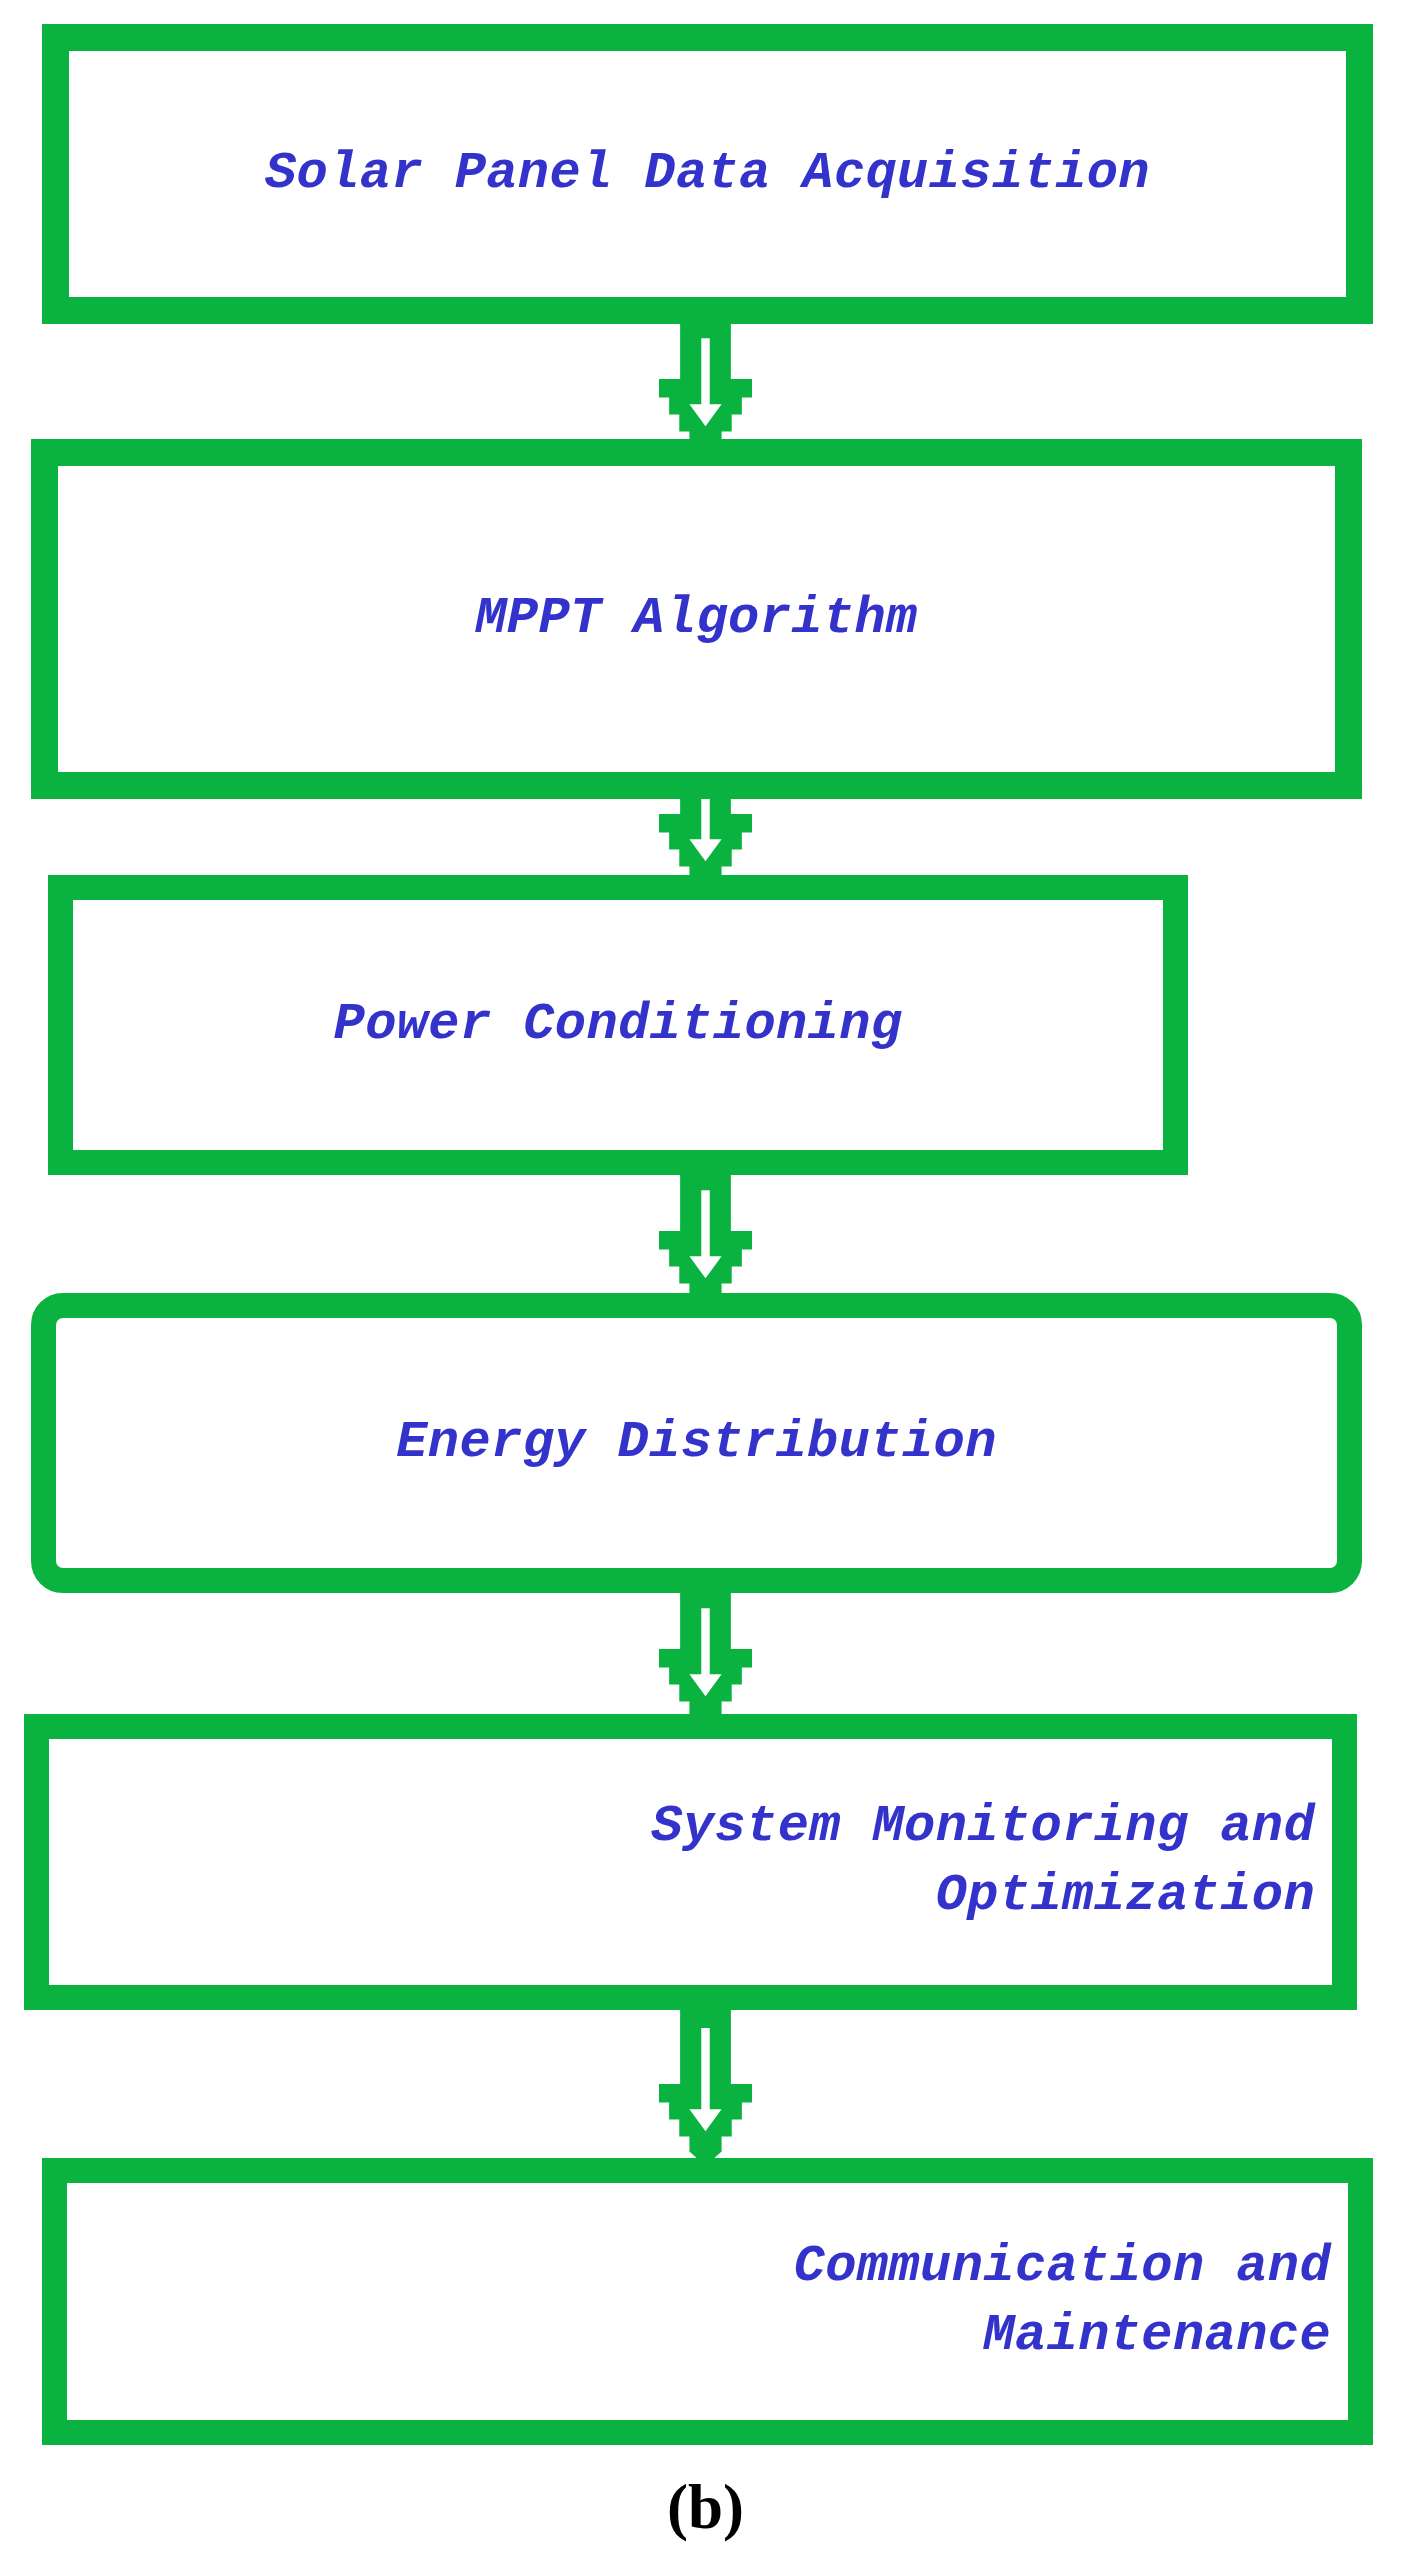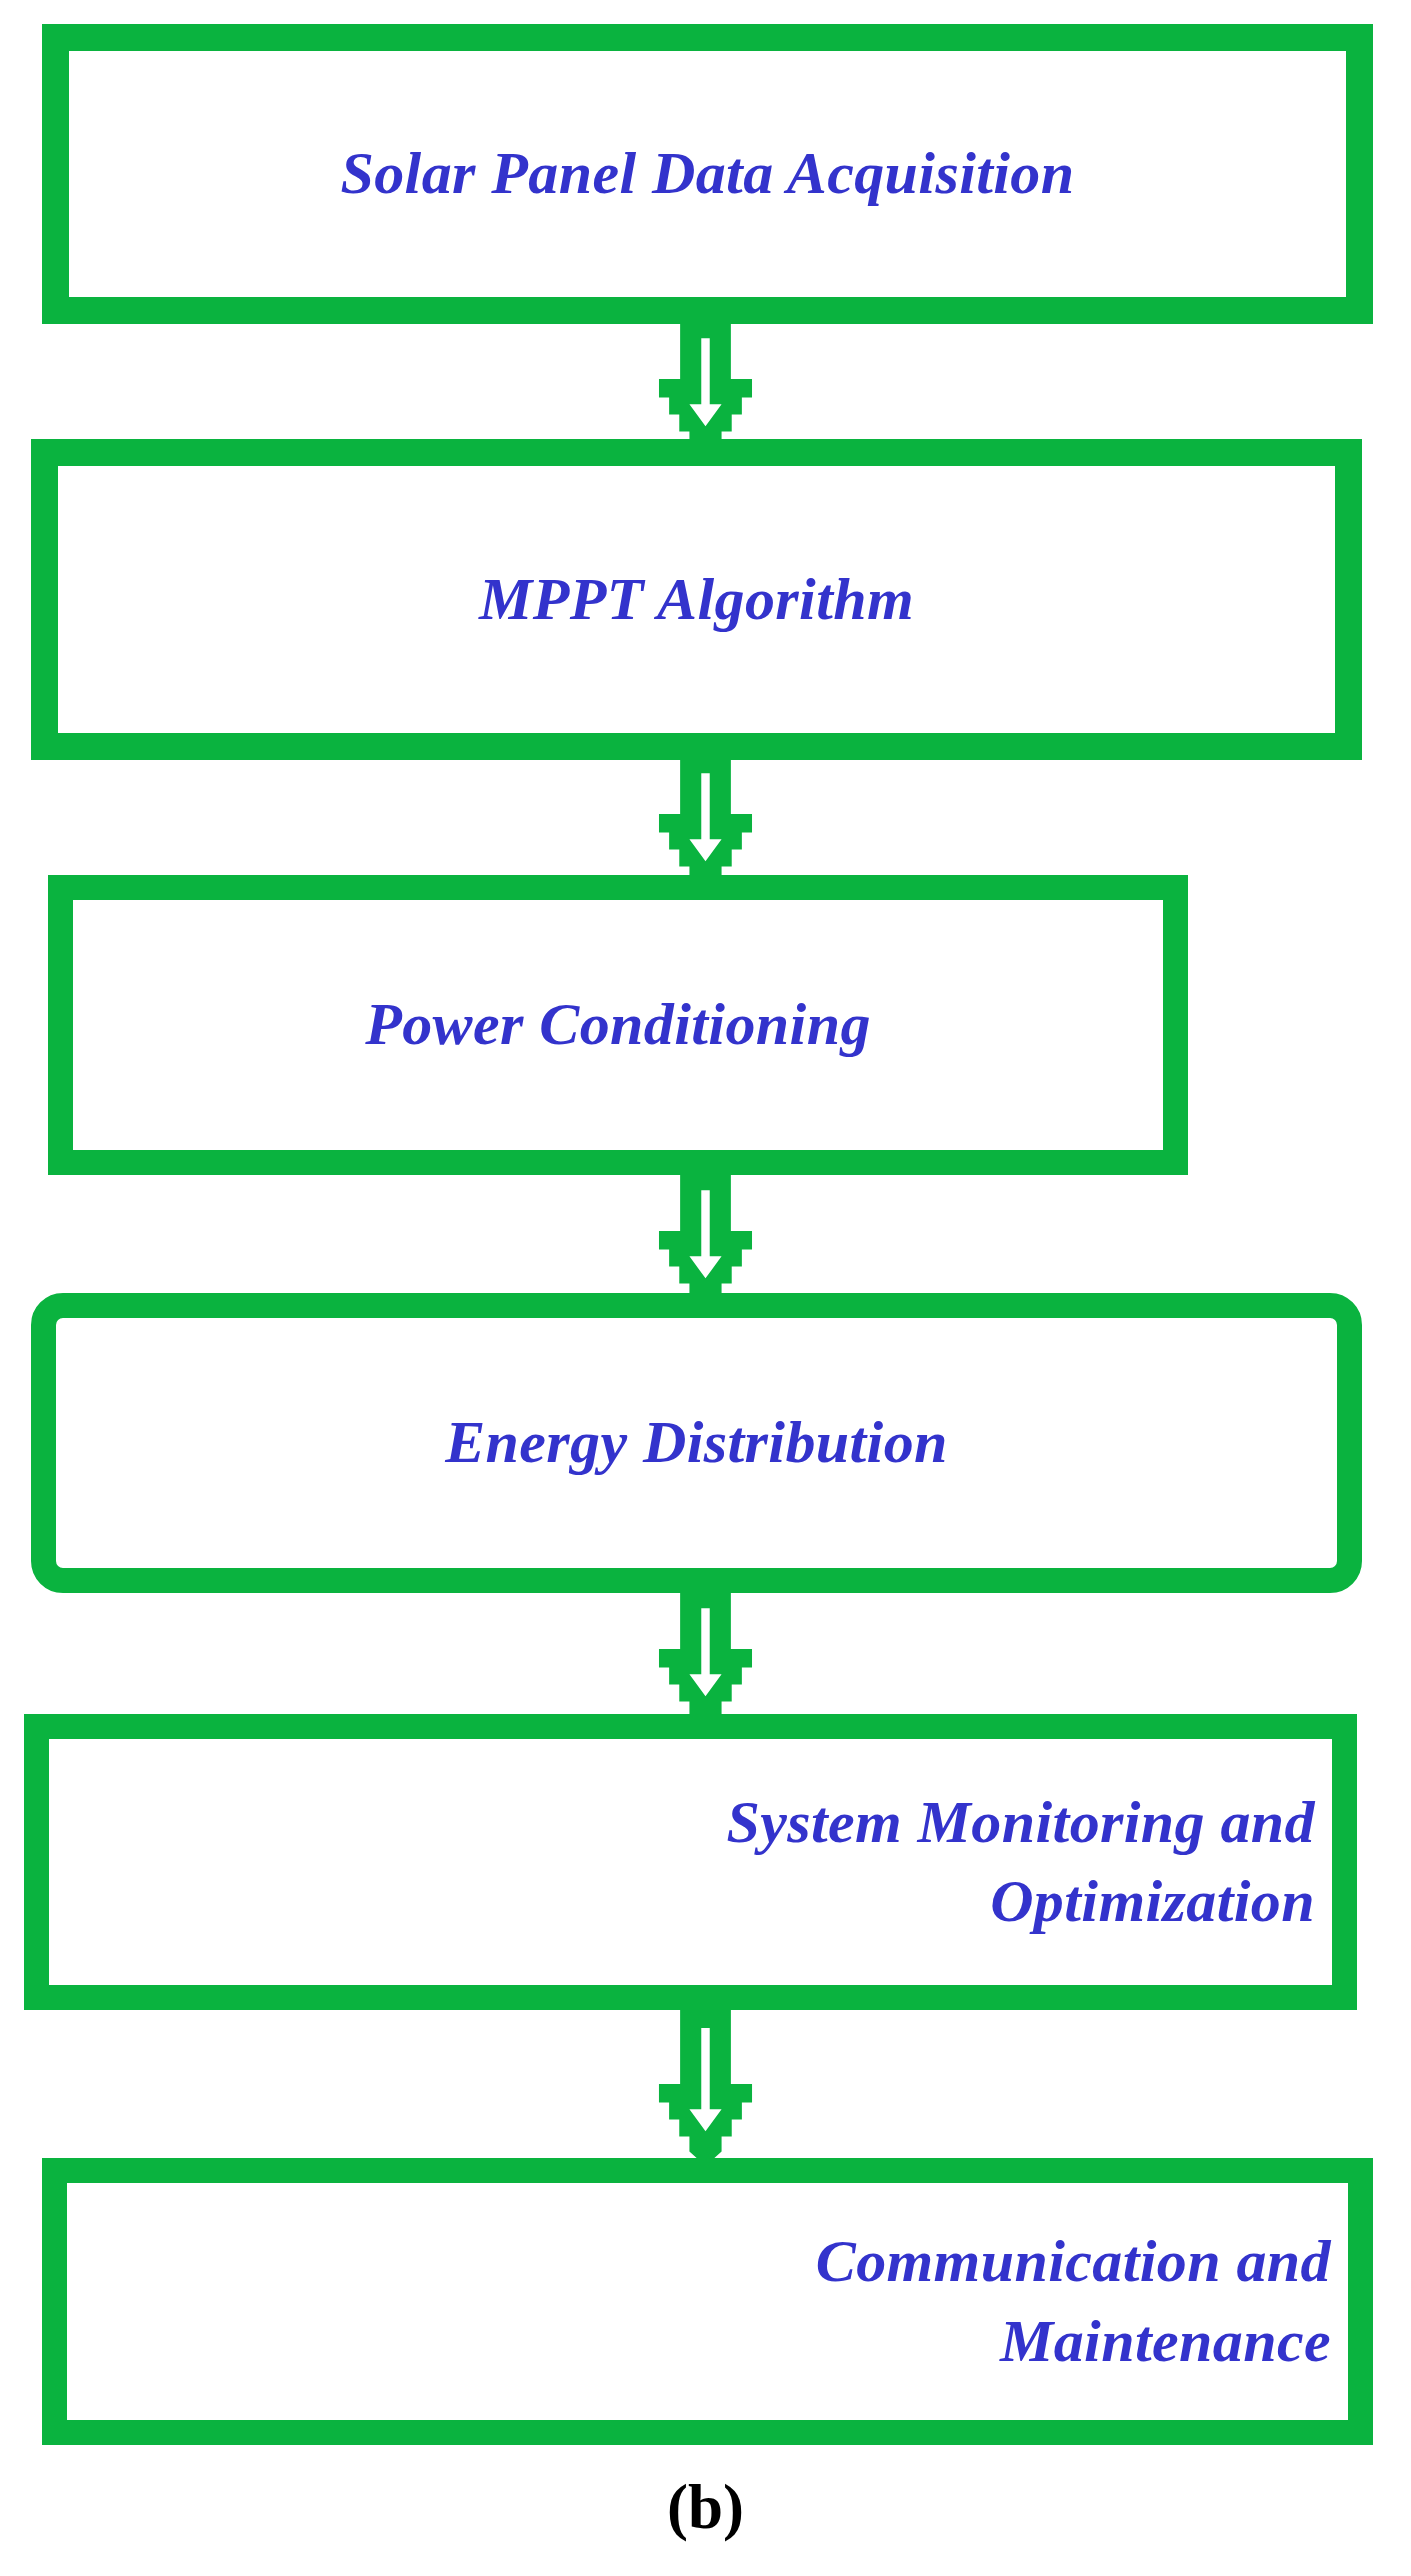--- a/index.html
+++ b/index.html
@@ -26,40 +26,40 @@
     background: #ffffff;
     border-style: solid;
     border-color: #0AB33F;
     display: flex;
     align-items: center;
     justify-content: center;
     z-index: 2;
   }
   .node-label {
     color: #3333CC;
-    font-family: Liberation Serif, serif;
+    font-family: Liberation Mono, monospace;
     font-weight: bold;
     font-style: italic;
-    font-size: 60px;
+    font-size: 52px;
     line-height: 1.32;
     text-align: center;
     letter-spacing: 0.4px;
     white-space: pre-line;
     padding: 0 17px;
   }
   .node-label.two-line {
     text-align: right;
     width: 100%;
     padding-left: 152px;
   }
 
   
   #node-0 { left: 42px;  top: 24px;   width: 1331px; height: 300px; border-width: 27px; }
   
-  #node-1 { left: 31px;  top: 439px;  width: 1331px; height: 321px; border-width: 27px; }
+  #node-1 { left: 31px;  top: 439px;  width: 1331px; height: 360px; border-width: 27px; }
   
   #node-2 { left: 48px;  top: 875px; width: 1140px; height: 300px; border-width: 25px; }
   
   #node-3 { left: 31px;  top: 1293px; width: 1331px; height: 300px; border-width: 25px; border-radius: 32px; }
   
   #node-4 { left: 24px;  top: 1714px; width: 1333px; height: 296px; border-width: 25px; }
   
   #node-5 { left: 42px;  top: 2158px; width: 1331px; height: 287px; border-width: 25px; padding-left: 8px; }
 
   

